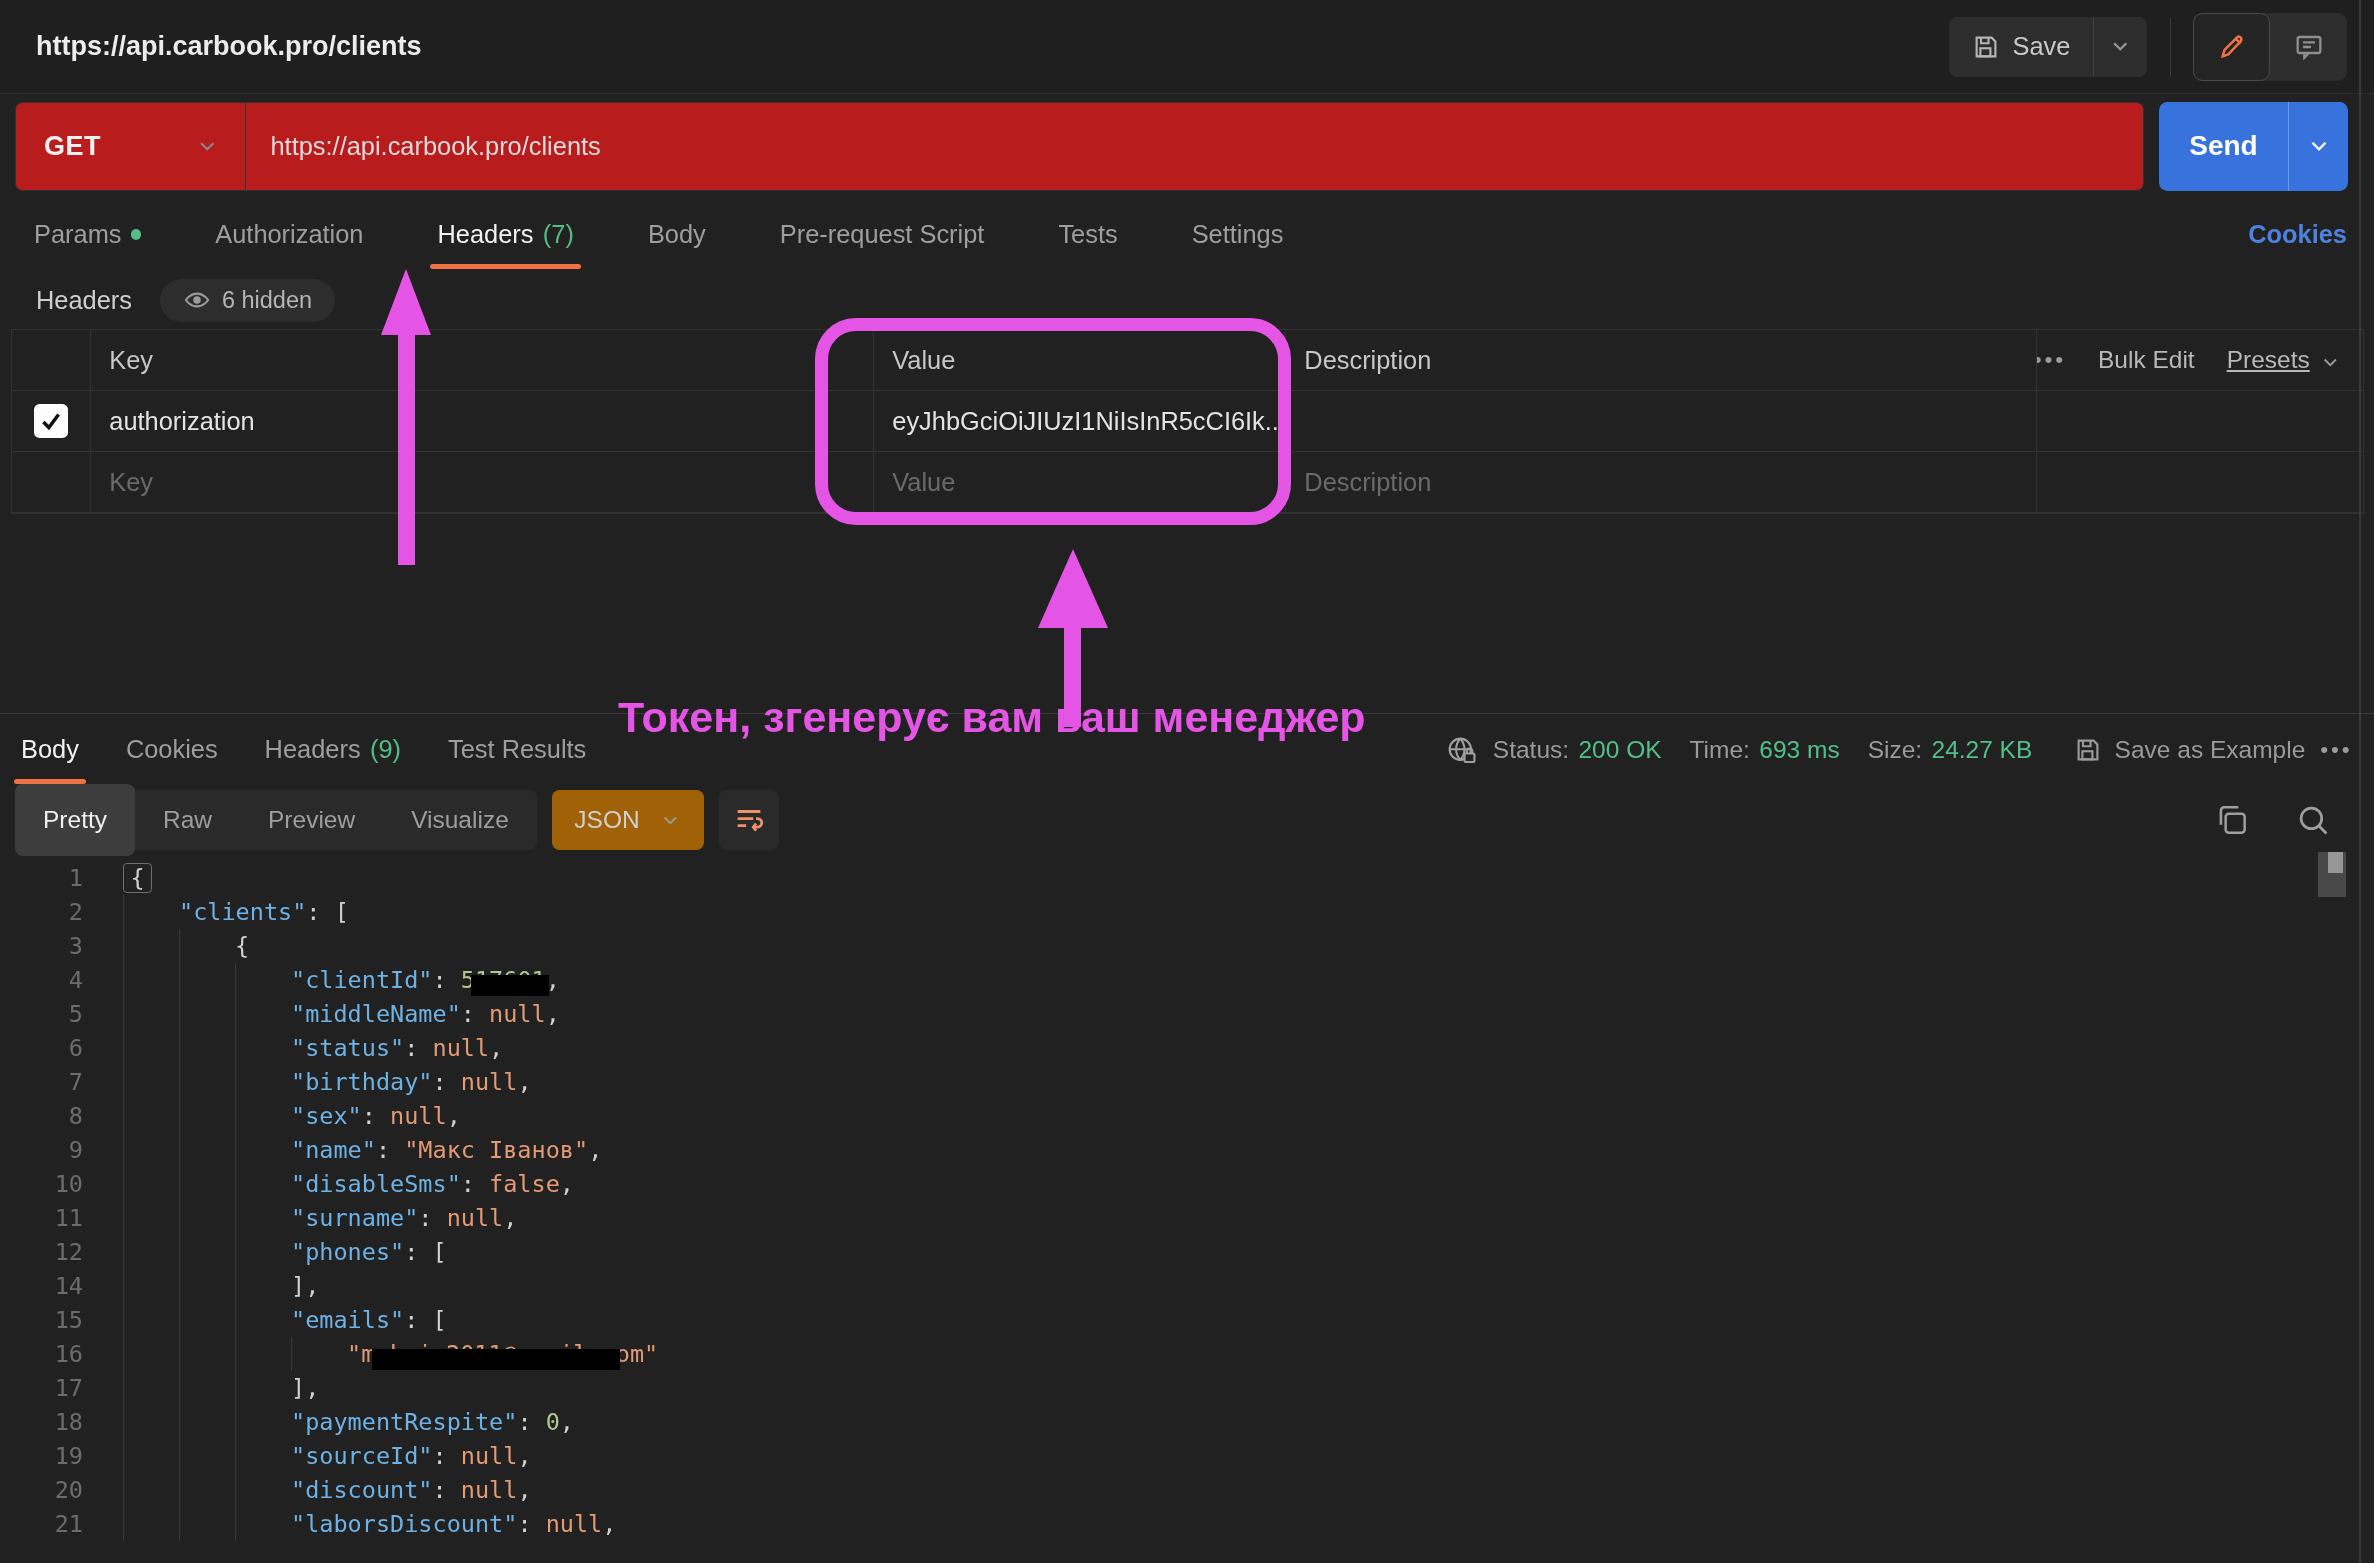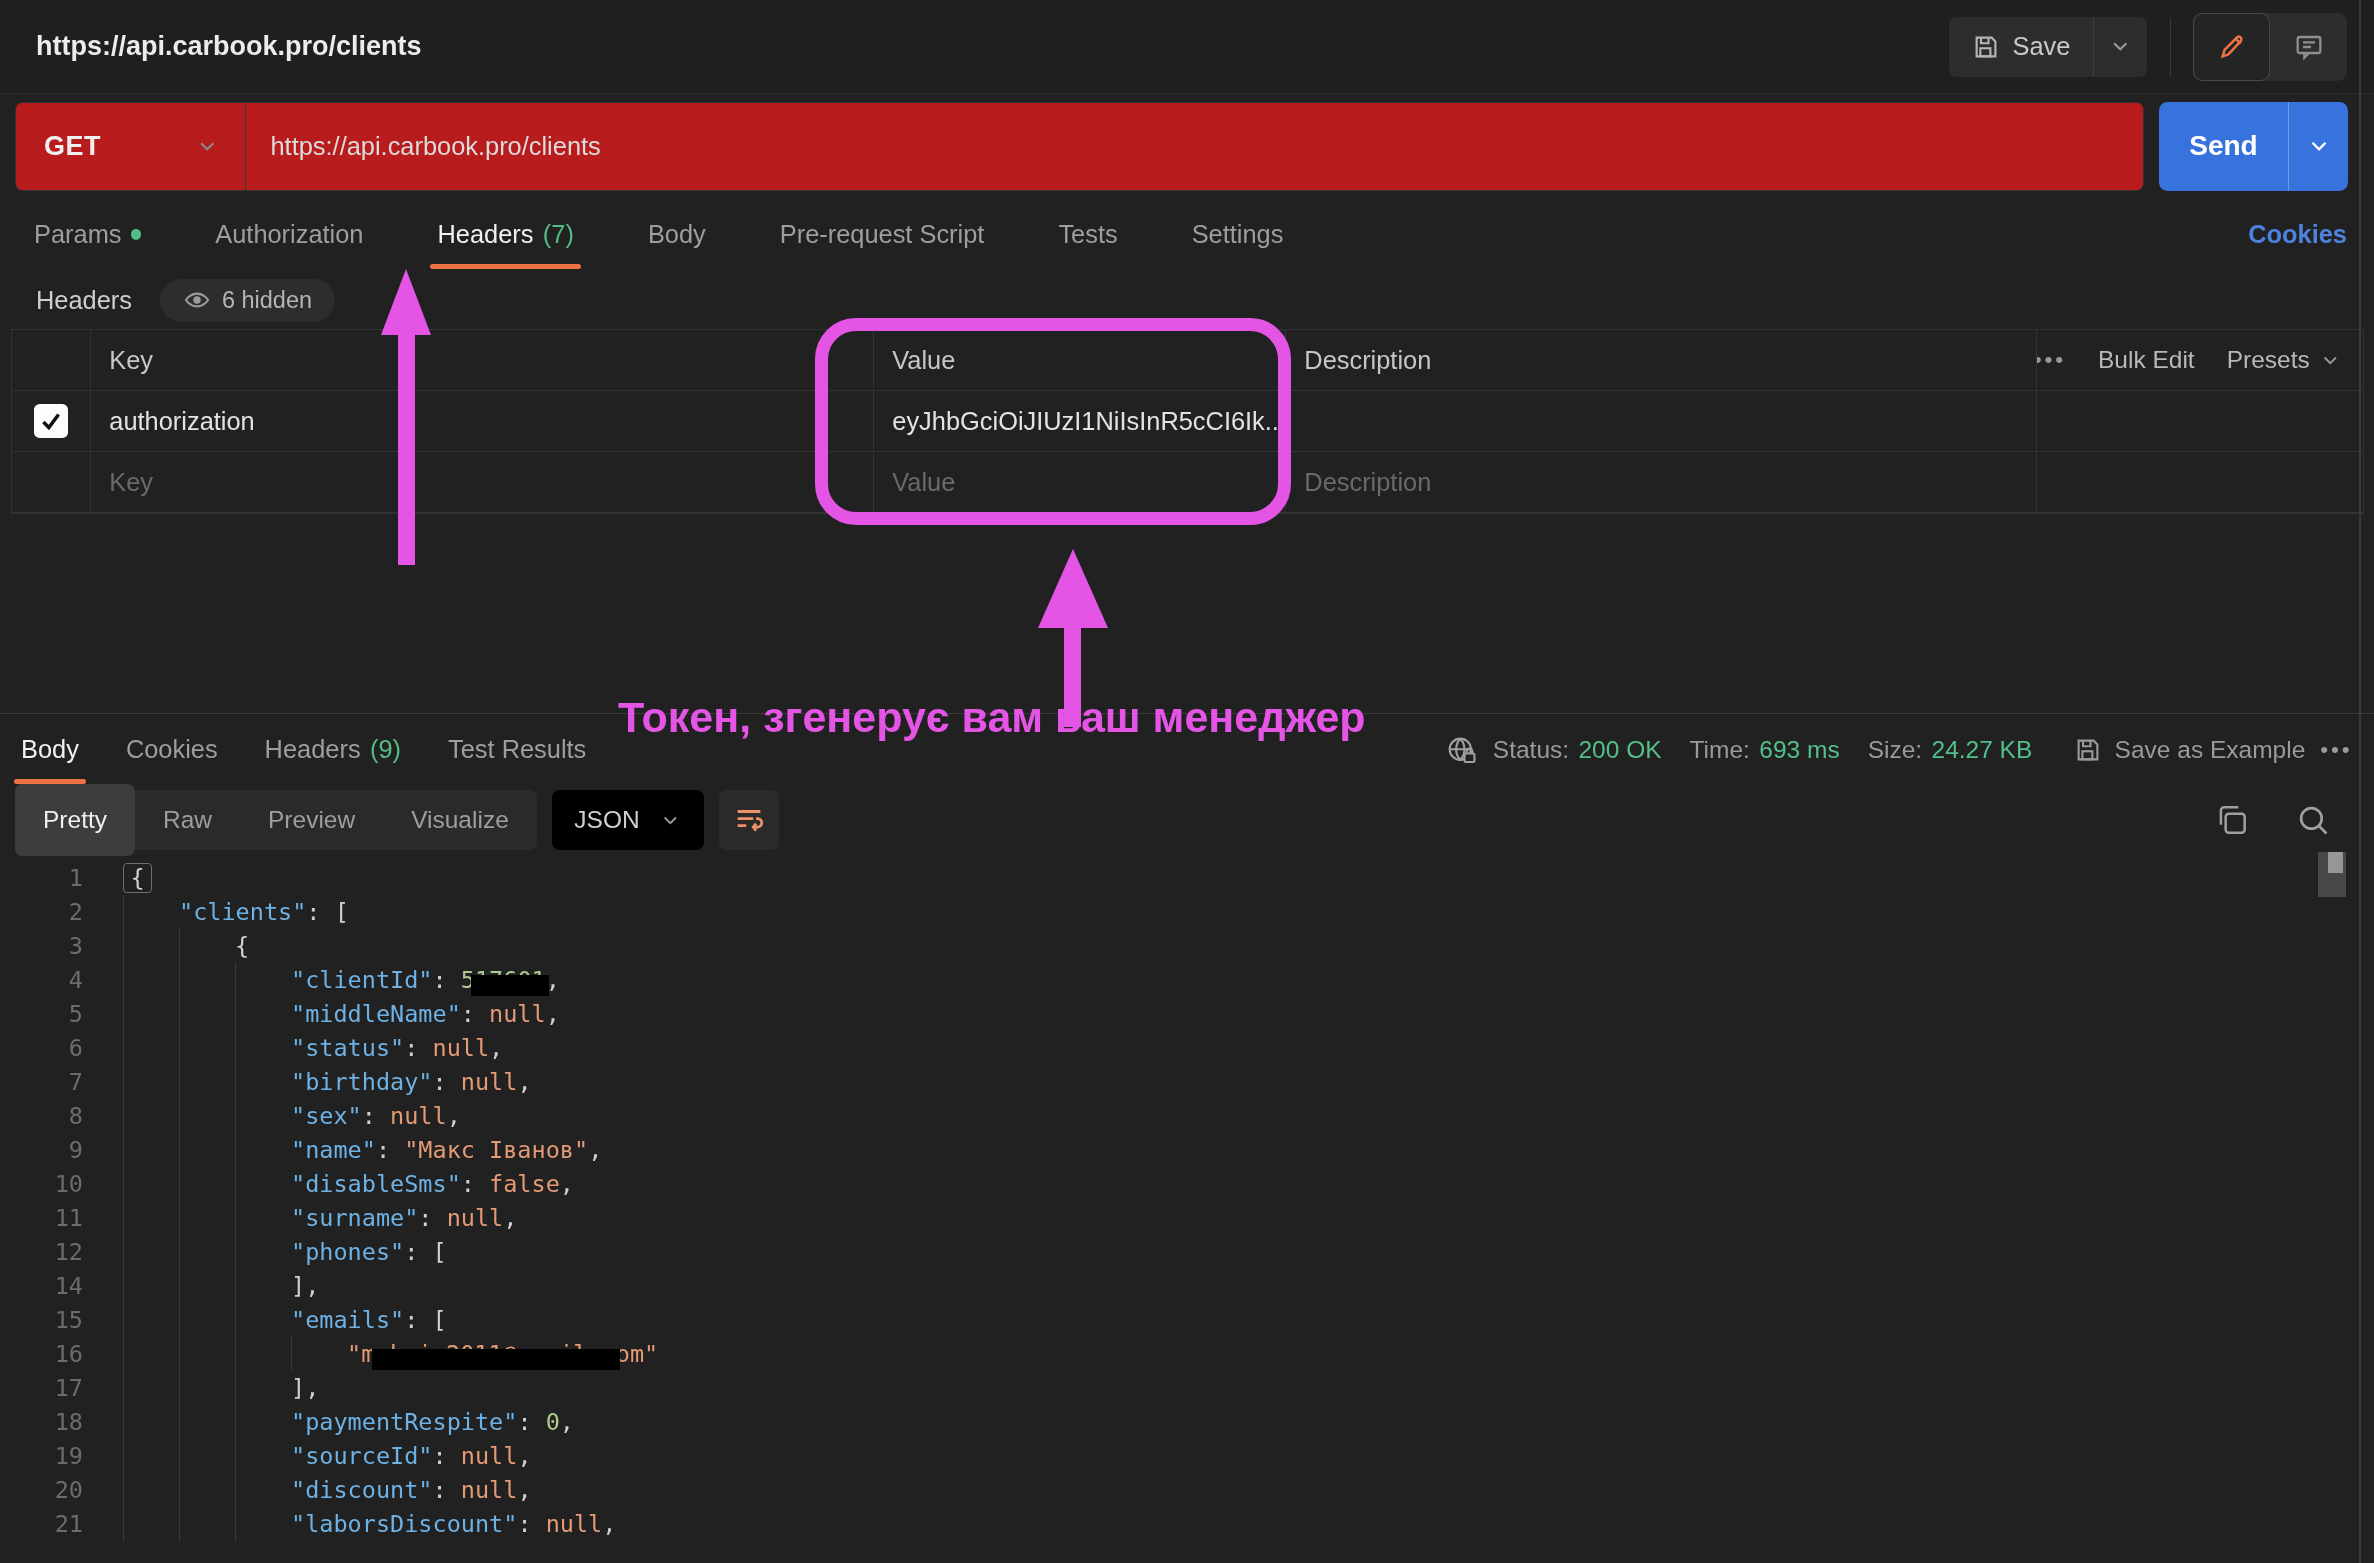--- a/index.html
+++ b/index.html
@@ -54,40 +54,40 @@
   .kv-table { margin:0 11.3px; border:0.9px solid #323232; border-bottom:0.9px solid #323232; flex:none; }
   .kv-row { display:grid; grid-template-columns:79px 783px 412px 751px 1fr; height:61px; border-bottom:0.9px solid #323232; }
   .kv-row:last-child { border-bottom:0.9px solid #323232; }
   .kv-cell { display:flex; align-items:center; border-right:0.9px solid #323232; padding-left:18px; font-size:25.4px; color:#e3e3e3; overflow:hidden; white-space:nowrap; }
   .kv-cell:last-child { border-right:none; }
   .kv-cell.center { justify-content:center; padding-left:0; }
   .kv-head { color:#c7c7c7; }
   .kv-placeholder { color:#6a6a6a; }
   .actions-cell { display:flex; align-items:center; justify-content:flex-end; gap:32px; padding-right:21px; color:#b9b9b9; font-size:24.5px; }
   .dots { letter-spacing:2.8px; color:#9a9a9a; font-size:22.6px; cursor:pointer; }
-  .presets { display:flex; align-items:center; gap:9.4px; cursor:pointer; }
+  .presets { display:flex; align-items:flex-end; gap:9.4px; cursor:pointer;text-decoration:underline; }
   .bulk-edit { cursor:pointer; }
   .checkbox { width:34px; height:34px; background:#fdfdfd; border-radius:5.6px; display:flex; align-items:center; justify-content:center; cursor:pointer; }
 
   .spacer-zone { height:199px; flex:none; position:relative; }
 
   
   .resp-header { height:72px; border-top:0.9px solid #3a3a3a; display:flex; align-items:center; padding-left:21px; flex:none; }
   .resp-tabs { display:flex; align-items:center; gap:47px; font-size:25.4px; color:#9e9e9e; height:72px; }
   .resp-meta { margin-left:auto; display:flex; align-items:center; gap:15px; padding-right:22.6px; font-size:24.5px; color:#9a9a9a; }
   .meta-pair { display:flex; gap:9.4px; margin-right:13px; white-space:nowrap; }
   .meta-val { color:#53c08a; }
   .save-example { display:flex; align-items:center; gap:11.3px; margin-left:13px; color:#9a9a9a; cursor:pointer; white-space:nowrap; }
 
   
   .view-bar { height:70px; display:flex; align-items:center; padding-left:15px; flex:none; }
   .seg-control { display:flex; align-items:center; background:#2a2a2a; border-radius:7.5px; height:60px; }
   .seg { padding:0 28px; height:72px; display:flex; align-items:center; font-size:24.5px; color:#9e9e9e; cursor:pointer; border-radius:7.5px; }
   .seg.active { background:#3d3d3d; color:#f0f0f0; }
-  .json-dd { margin-left:15px; height:60px; background:#000000; border-radius:7.5px; display:flex; align-items:center; gap:19px; padding:0 22.6px; font-size:24.5px; color:#cfcfcf; cursor:pointer; }
+  .json-dd { margin-left:15px; height:60px; background:#a16207; border-radius:7.5px; display:flex; align-items:center; gap:19px; padding:0 22.6px; font-size:24.5px; color:#cfcfcf; cursor:pointer; }
   .wrap-btn { margin-left:15px; width:60px; height:60px; background:#2a2a2a; border-radius:7.5px; display:flex; align-items:center; justify-content:center; cursor:pointer; }
   .view-right { margin-left:auto; display:flex; align-items:center; gap:43px; margin-right:43px; }
 
   
   .code-area { flex:1; position:relative; overflow:hidden; padding-top:5.6px; }
   .code-line { height:34px; display:flex; align-items:center; font-family:"DejaVu Sans Mono", monospace; font-size:23.5px; white-space:pre; }
   .line-num { width:83px; text-align:right; color:#6c6c6c; flex:none; }
   .line-body { display:flex; align-items:center; margin-left:40px; height:100%; }
   .indent-guide { display:inline-block; width:56px; height:34px; border-left:0.9px solid #3a3a3a; flex:none; }
   .tk-p { color:#d0d0d0; }

